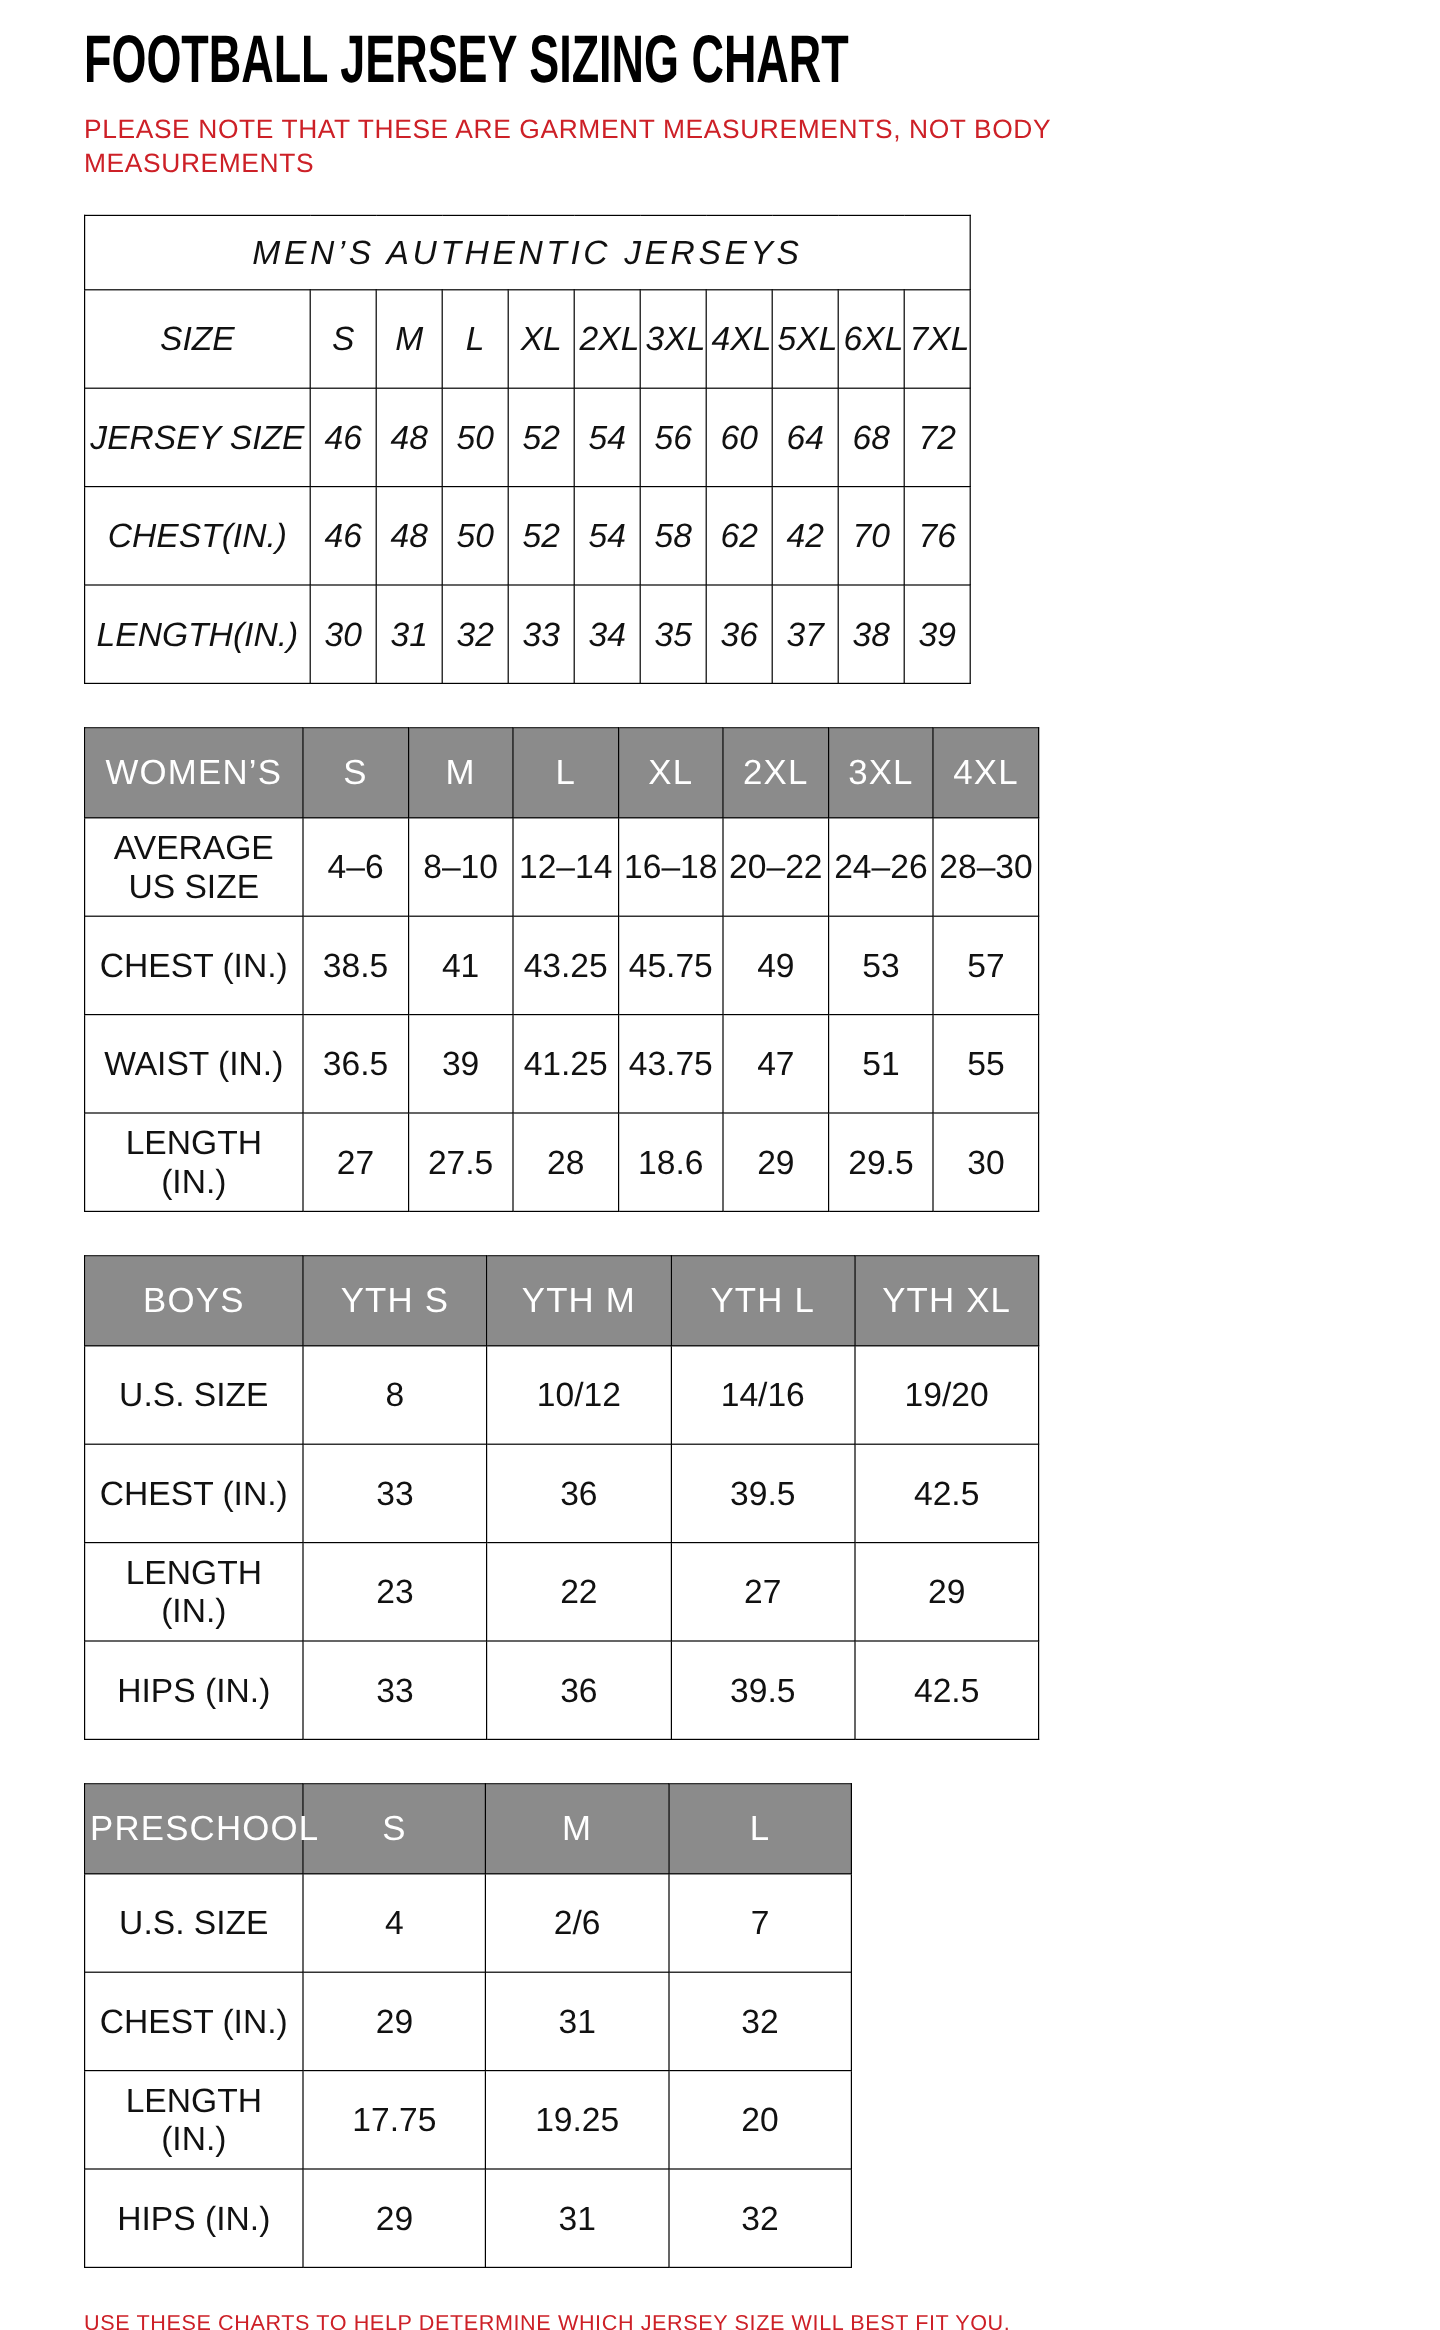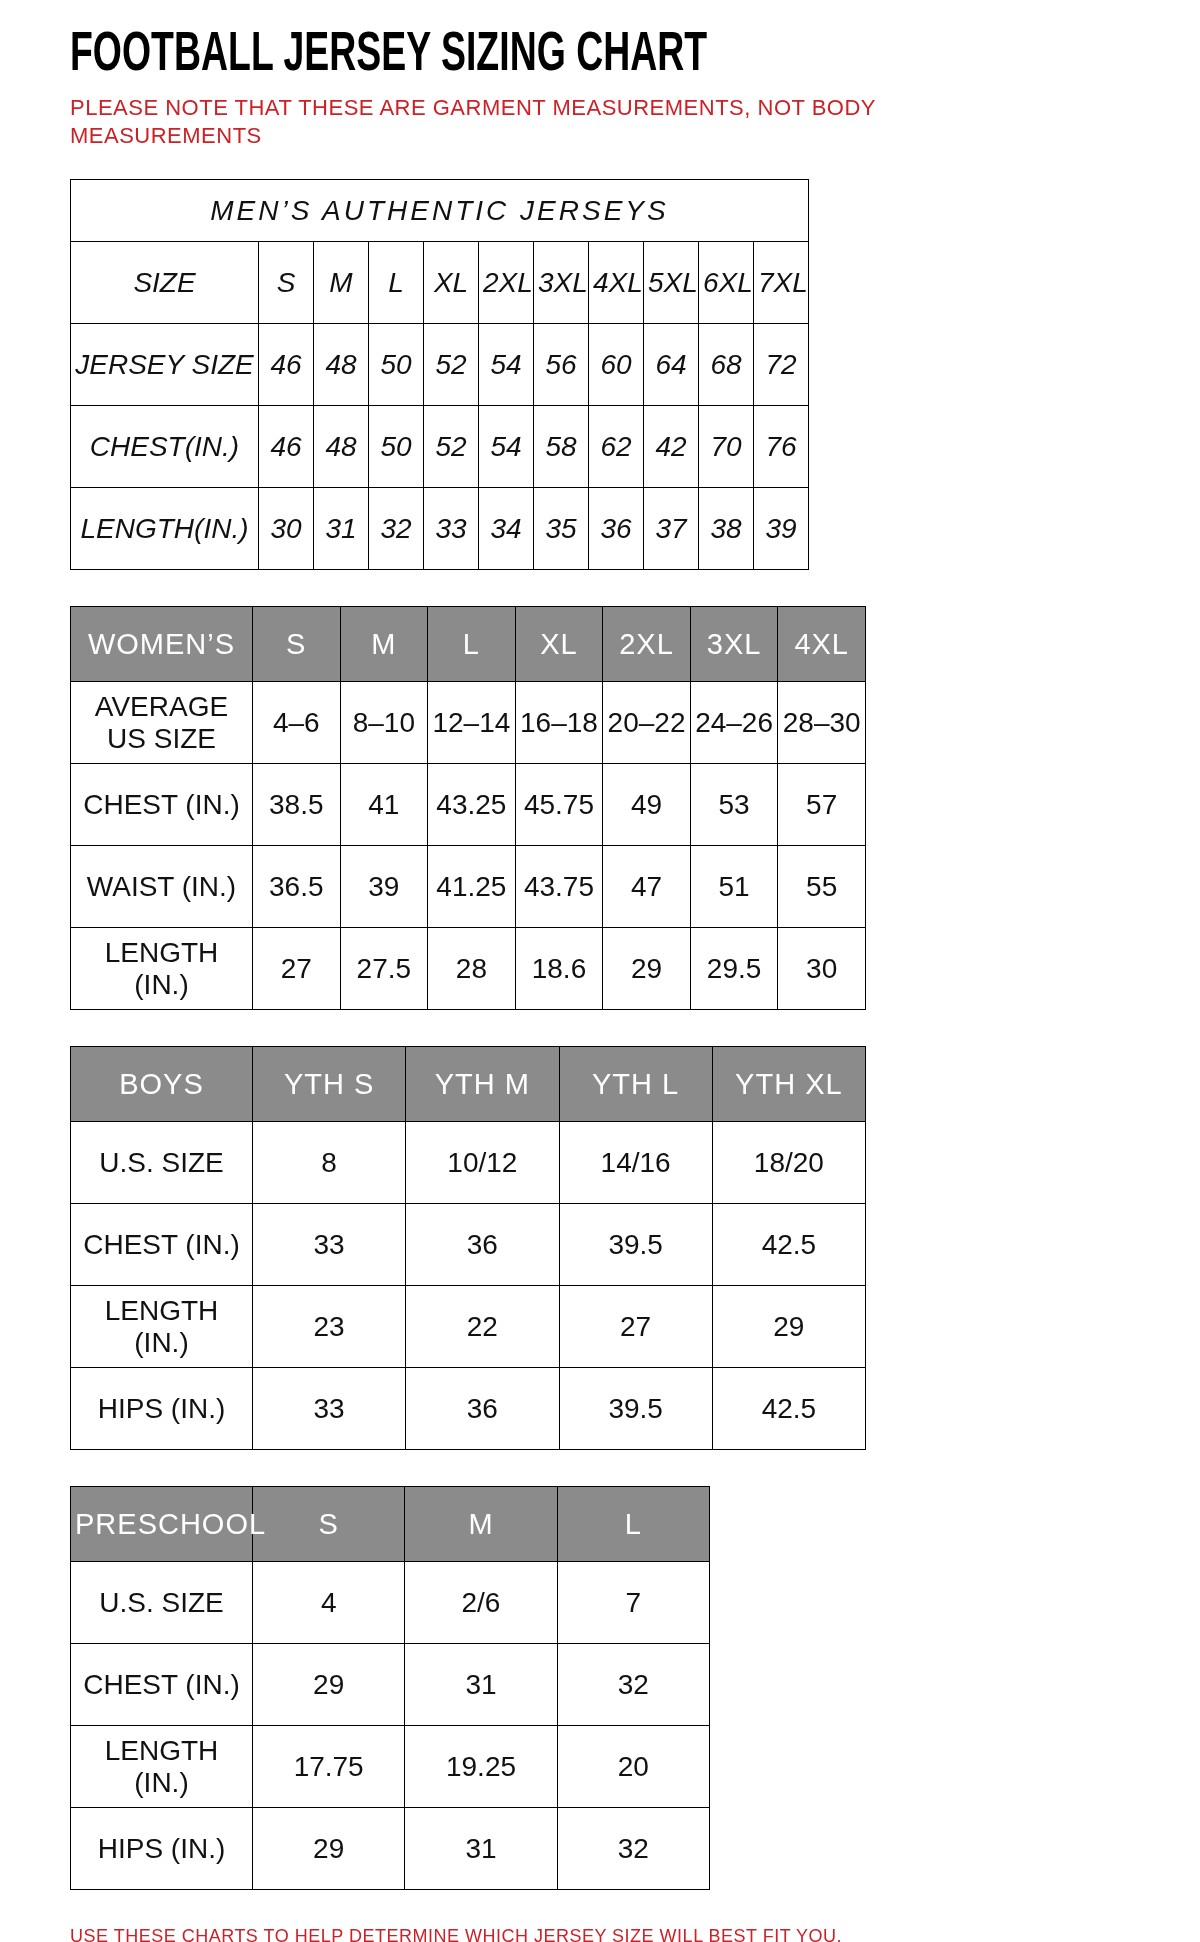--- a/index.html
+++ b/index.html
@@ -252,21 +252,21 @@
           <th>YTH S</th>
           <th>YTH M</th>
           <th>YTH L</th>
           <th>YTH XL</th>
         </tr>
         <tr class="data-row">
           <th class="row-label">U.S. SIZE</th>
           <td>8</td>
           <td>10/12</td>
           <td>14/16</td>
-          <td>18/20</td>
+          <td>19/20</td>
         </tr>
         <tr class="data-row">
           <th class="row-label">CHEST (IN.)</th>
           <td>33</td>
           <td>36</td>
           <td>39.5</td>
           <td>42.5</td>
         </tr>
         <tr class="data-row">
           <th class="row-label">LENGTH (IN.)</th>

